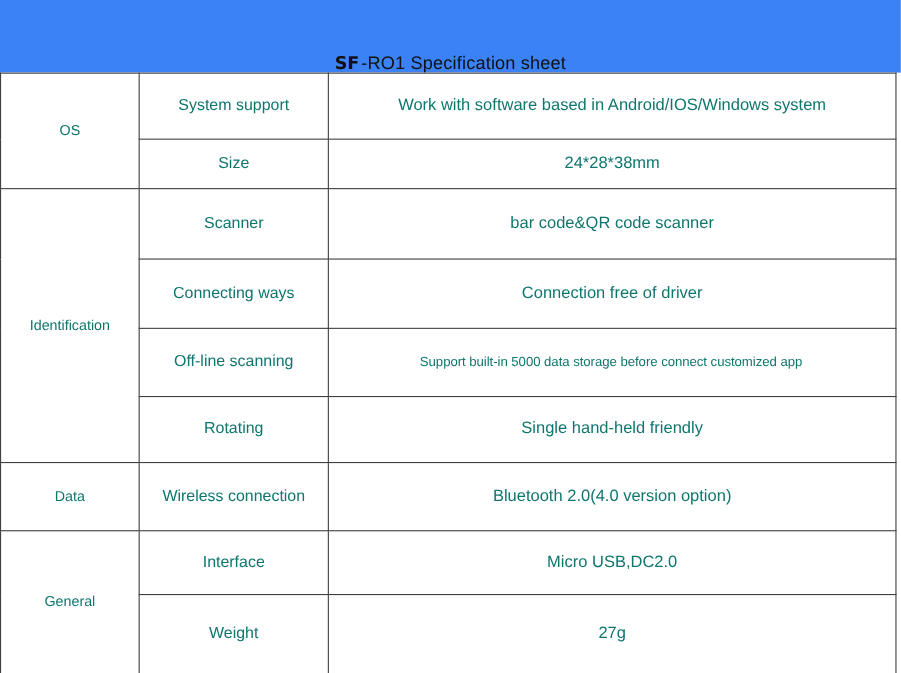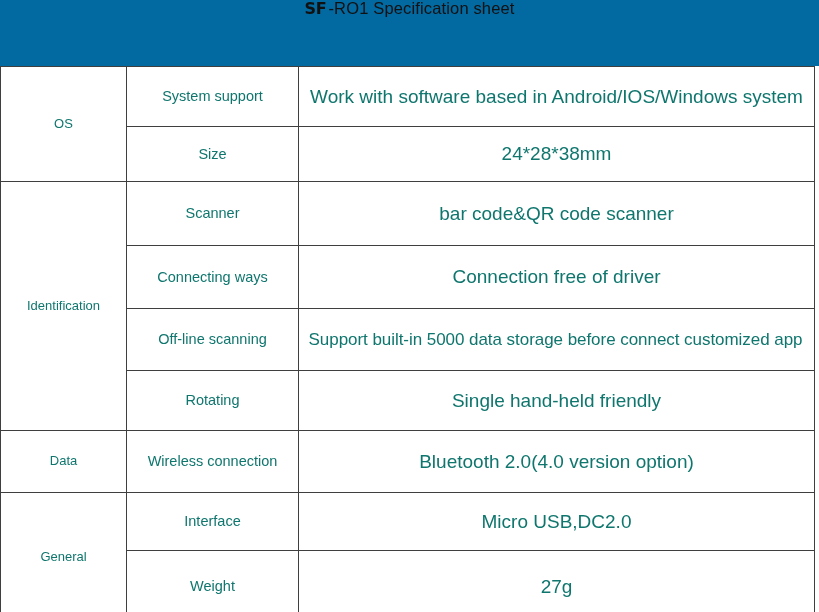--- a/index.html
+++ b/index.html
@@ -24,23 +24,23 @@
     box-sizing: border-box;
   }
 
   
   .title-band {
     position: absolute;
     left: 0;
     top: 0;
     width: 819px;
     height: 66px;
-    background: #0369a1;
+    background: #3b82f6;
     display: flex;
-    align-items: flex-start;
+    align-items: flex-end;
     justify-content: center;
     box-sizing: border-box;
   }
   .title-text {
     font-size: 16.5px;
     color: #111111;
     letter-spacing: 0.15px;
     white-space: nowrap;
     line-height: 1;
     display: inline-flex;
@@ -82,33 +82,33 @@
   .col-attribute { width: 172px; }
   .col-value { width: 516px; }
 
   td.cell-category {
     font-size: 13px;
   }
   td.cell-attribute {
     font-size: 14.5px;
   }
   td.cell-value {
-    font-size: 19px;
+    font-size: 15px;
     white-space: nowrap;
   }
   
   td.cell-value.tight {
-    font-size: 17px;
+    font-size: 12px;
     letter-spacing: -0.05px;
     padding-left: 0;
     padding-right: 2px;
   }
 
   .h60 { height: 60px; }
-  .h55 { height: 55px; }
+  .h55 { height: 45px; }
   .h64 { height: 64px; }
   .h63 { height: 63px; }
   .h62 { height: 62px; }
   .h60b { height: 60px; }
   .h58 { height: 58px; }
   .h59 { height: 72px; }
 </style>
 </head>
 <body>
 

